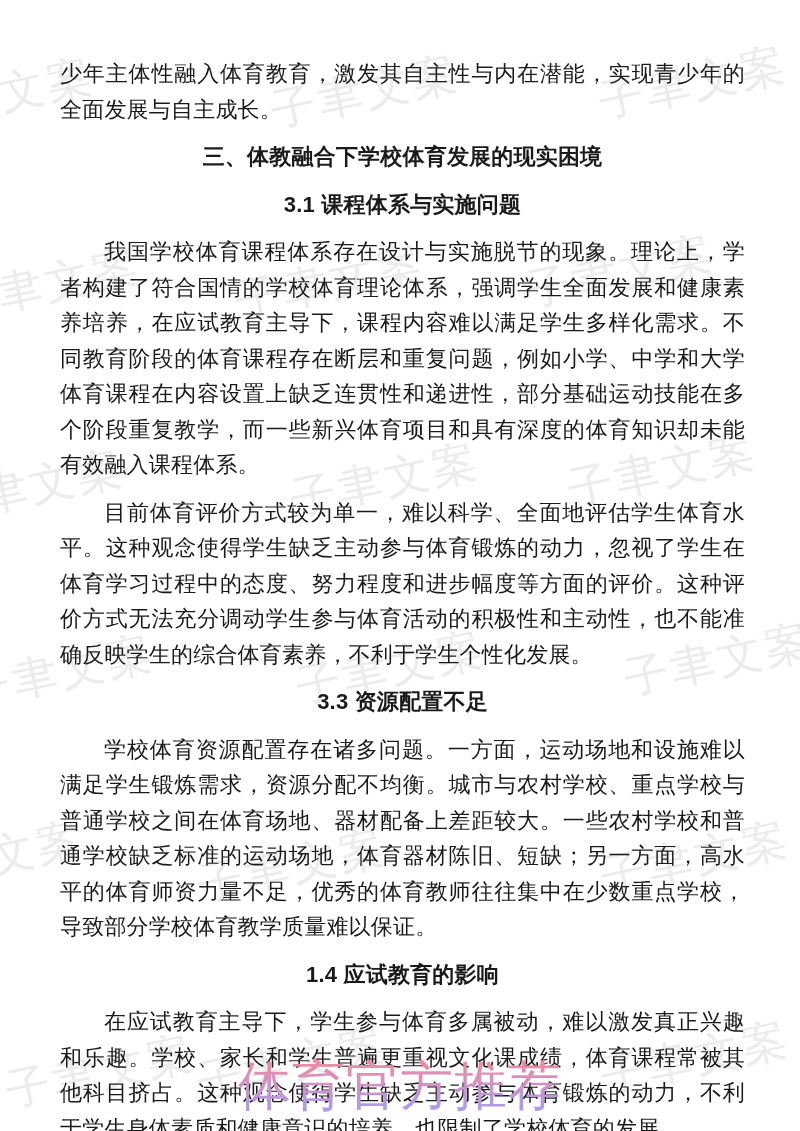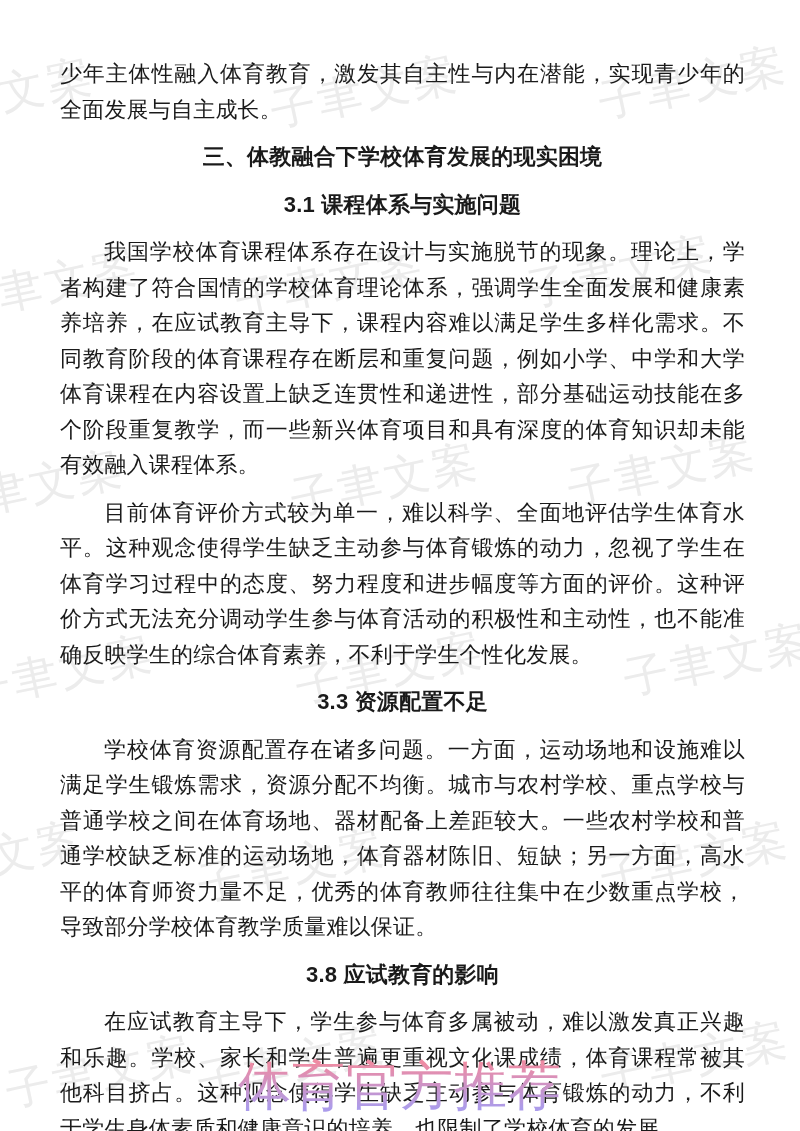--- a/index.html
+++ b/index.html
@@ -75,18 +75,18 @@
       <span class="wm" style="left: 695px; top: 1058px; color: rgb(236, 236, 236);">子聿文案</span>
     </div>
   <div class="content" style="color: rgb(26, 26, 26);">
       <p class="para no-indent">少年主体性融入体育教育，激发其自主性与内在潜能，实现青少年的全面发展与自主成长。</p>
       <p class="heading">三、体教融合下学校体育发展的现实困境</p>
       <p class="heading">3.1 课程体系与实施问题</p>
       <p class="para">我国学校体育课程体系存在设计与实施脱节的现象。理论上，学者构建了符合国情的学校体育理论体系，强调学生全面发展和健康素养培养，在应试教育主导下，课程内容难以满足学生多样化需求。不同教育阶段的体育课程存在断层和重复问题，例如小学、中学和大学体育课程在内容设置上缺乏连贯性和递进性，部分基础运动技能在多个阶段重复教学，而一些新兴体育项目和具有深度的体育知识却未能有效融入课程体系。</p>
       <p class="para">目前体育评价方式较为单一，难以科学、全面地评估学生体育水平。这种观念使得学生缺乏主动参与体育锻炼的动力，忽视了学生在体育学习过程中的态度、努力程度和进步幅度等方面的评价。这种评价方式无法充分调动学生参与体育活动的积极性和主动性，也不能准确反映学生的综合体育素养，不利于学生个性化发展。</p>
       <p class="heading">3.3 资源配置不足</p>
       <p class="para">学校体育资源配置存在诸多问题。一方面，运动场地和设施难以满足学生锻炼需求，资源分配不均衡。城市与农村学校、重点学校与普通学校之间在体育场地、器材配备上差距较大。一些农村学校和普通学校缺乏标准的运动场地，体育器材陈旧、短缺；另一方面，高水平的体育师资力量不足，优秀的体育教师往往集中在少数重点学校，导致部分学校体育教学质量难以保证。</p>
-      <p class="heading">3.8 应试教育的影响</p>
+      <p class="heading">1.4 应试教育的影响</p>
       <p class="para">在应试教育主导下，学生参与体育多属被动，难以激发真正兴趣和乐趣。学校、家长和学生普遍更重视文化课成绩，体育课程常被其他科目挤占。这种观念使得学生缺乏主动参与体育锻炼的动力，不利于学生身体素质和健康意识的培养，也限制了学校体育的发展。</p>
       <p class="heading">3.5 竞赛体系不完备</p>
     </div>
   <div class="promo" style="background-image: linear-gradient(rgb(238, 139, 163) 12%, rgb(171, 156, 235) 88%);">体育官方推荐</div>
 </div>
 
 </body></html>

